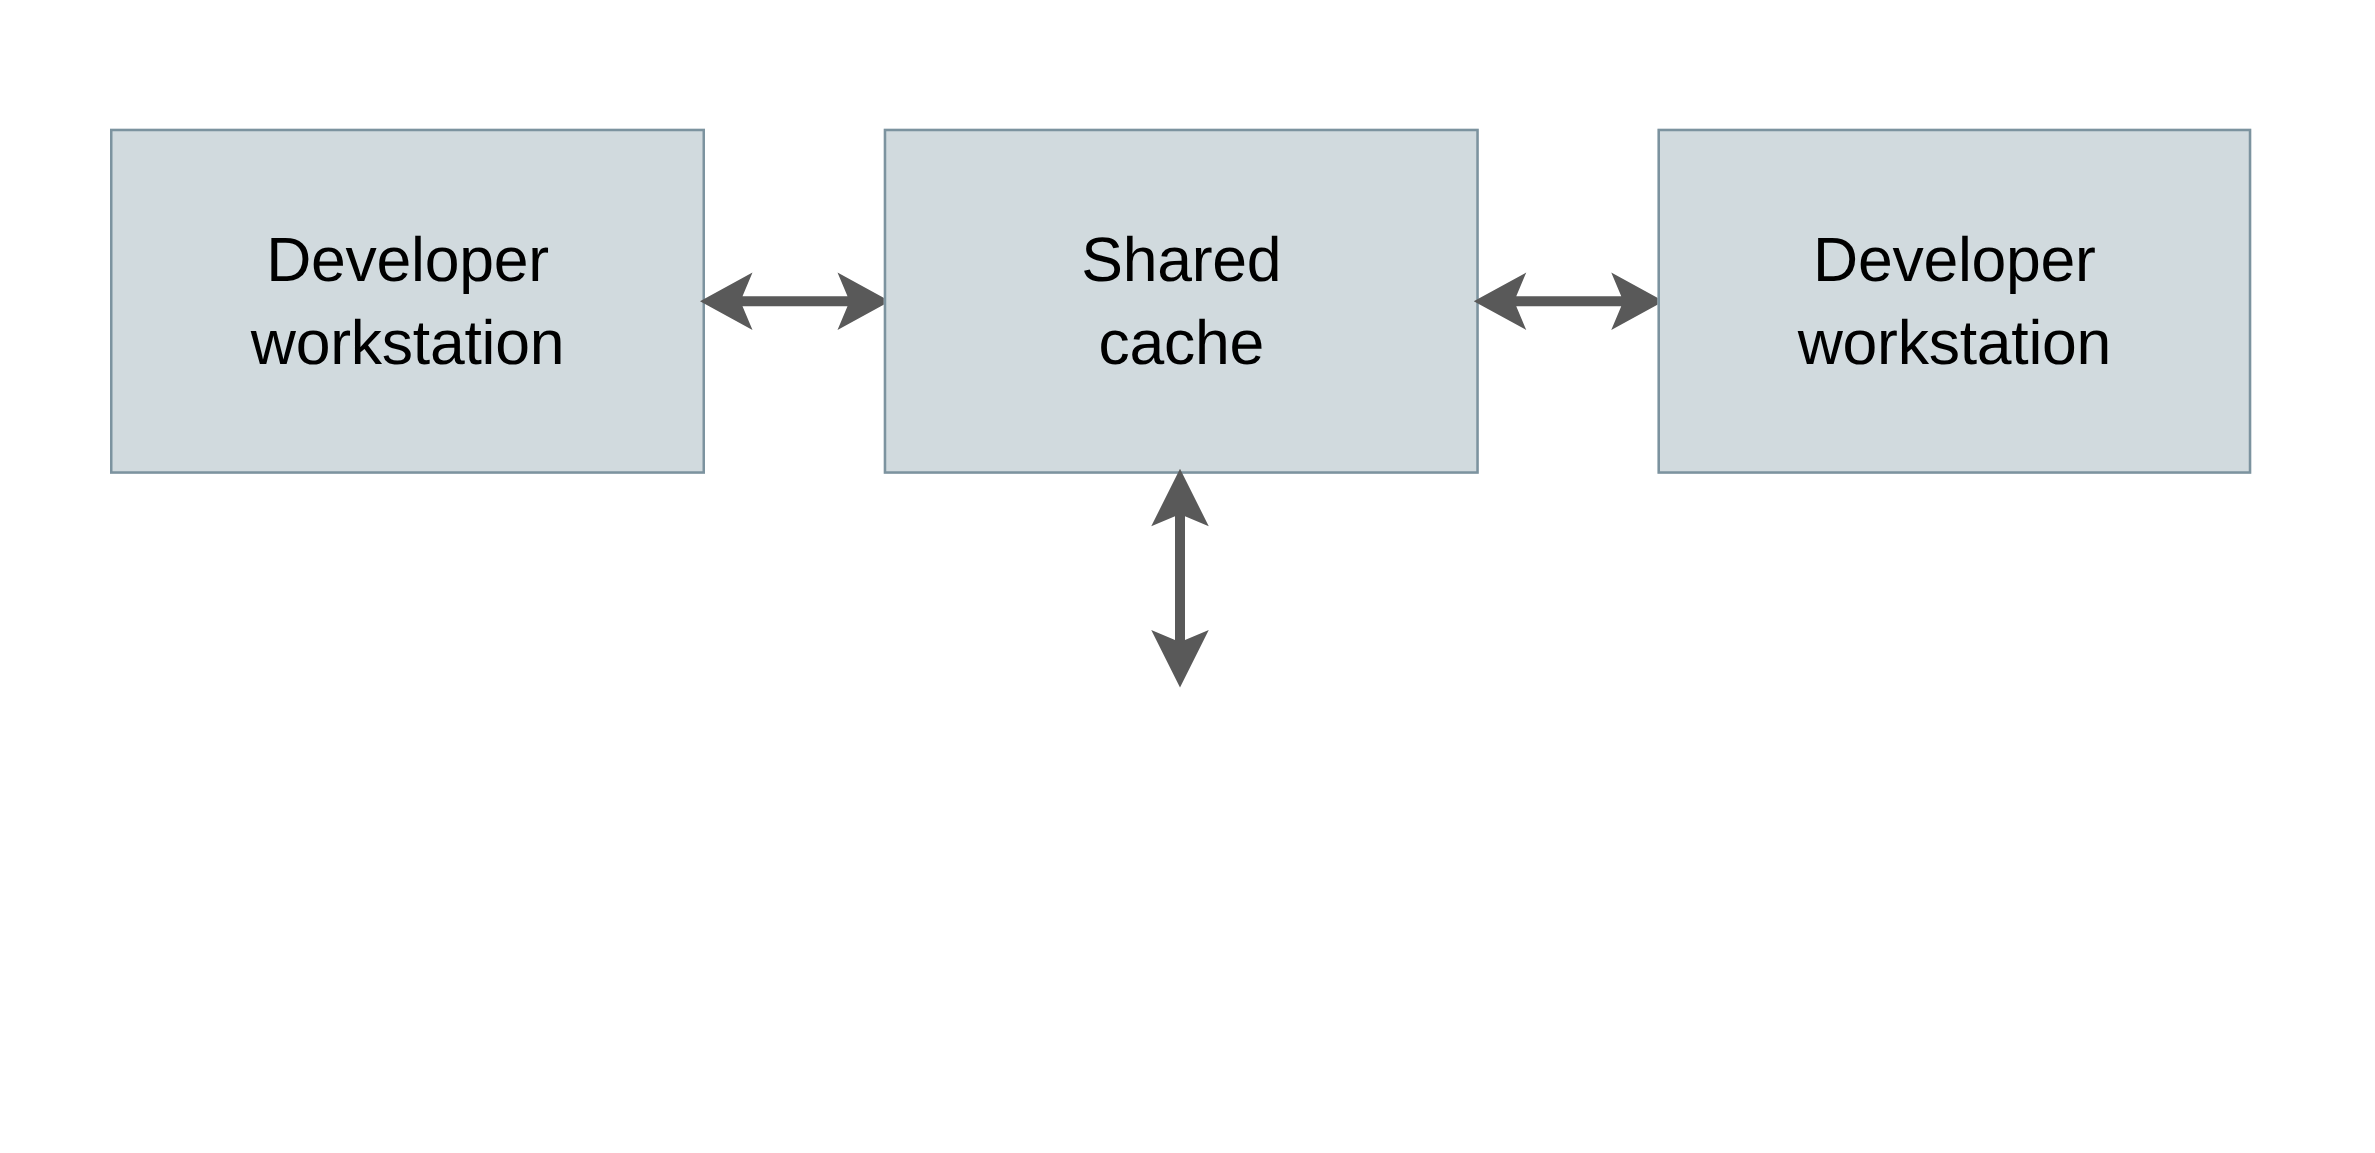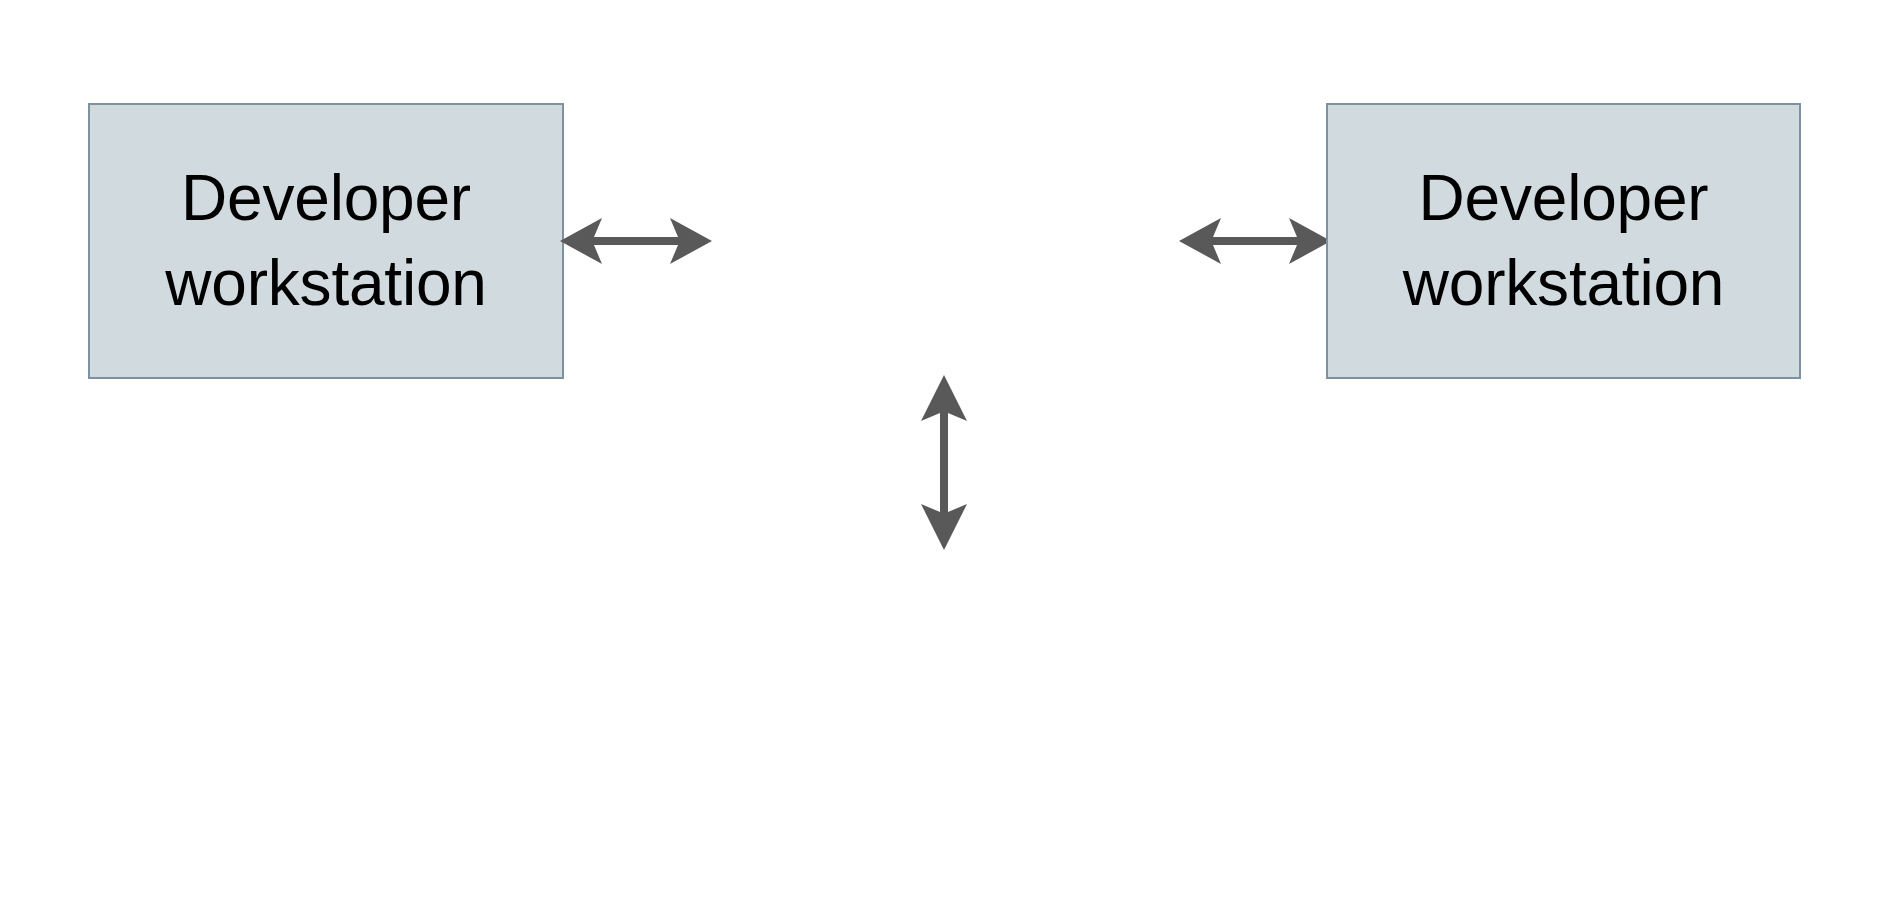--- a/index.html
+++ b/index.html
@@ -25,21 +25,21 @@
     position: absolute;
     box-sizing: border-box;
     background: #d1dade;
     border: 2px solid #7c939f;
     display: flex;
     align-items: center;
     justify-content: center;
     text-align: center;
   }
   .node-label {
-    font-size: 64px;
+    font-size: 50px;
     line-height: 1.33;
     color: #000000;
     font-weight: 400;
     letter-spacing: -0.2px;
     white-space: pre-line;
     padding: 0 6px;
   }
   
   #node-dev-left   { left: 88px;   top: 103px;  width: 476px; height: 276px; }
   #node-shared     { left: 707px;  top: 103px;  width: 476px; height: 276px; }
@@ -65,20 +65,24 @@
     <span class="node-label">Developer
 workstation</span>
   </div>
 
   <div class="connector" id="edge-left">
     <svg viewBox="0 0 152 66" preserveAspectRatio="none">
       <path d="M 0 33 L 42 10 L 34 29 L 118 29 L 110 10 L 152 33 L 110 56 L 118 37 L 34 37 L 42 56 Z" fill="#595959"></path>
     </svg>
   </div>
 
+  <div class="node-box" id="node-shared">
+    <span class="node-label">Shared
+cache</span>
+  </div>
 
   <div class="connector" id="edge-right">
     <svg viewBox="0 0 152 66" preserveAspectRatio="none">
       <path d="M 0 33 L 42 10 L 34 29 L 118 29 L 110 10 L 152 33 L 110 56 L 118 37 L 34 37 L 42 56 Z" fill="#595959"></path>
     </svg>
   </div>
 
   <div class="node-box" id="node-dev-right">
     <span class="node-label">Developer
 workstation</span>

